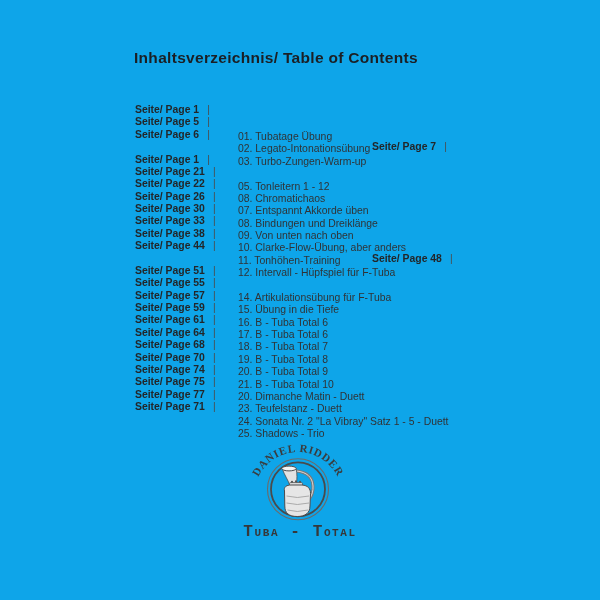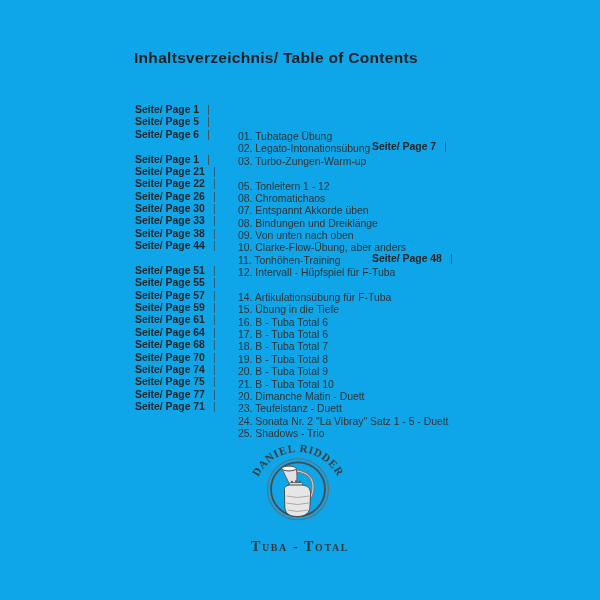--- a/index.html
+++ b/index.html
@@ -48,25 +48,25 @@
   .logo {
     position: absolute;
     left: 230px;
     top: 440px;
     width: 140px;
     text-align: center;
     color: #3b3d3f;
   }
   .logo svg { display: block; }
   .caption {
-    margin-top: 17px;
-    font-family: Liberation Serif, serif;
+    margin-top: 1px;
+    font-family: Liberation Mono, monospace;
     font-weight: bold;
     font-variant: small-caps;
-    font-size: 14px;
+    font-size: 16px;
     letter-spacing: 1.6px;
     color: #36383a;
     white-space: nowrap;
   }
 </style>
 </head>
 <body>
 
 <div class="page">
 

